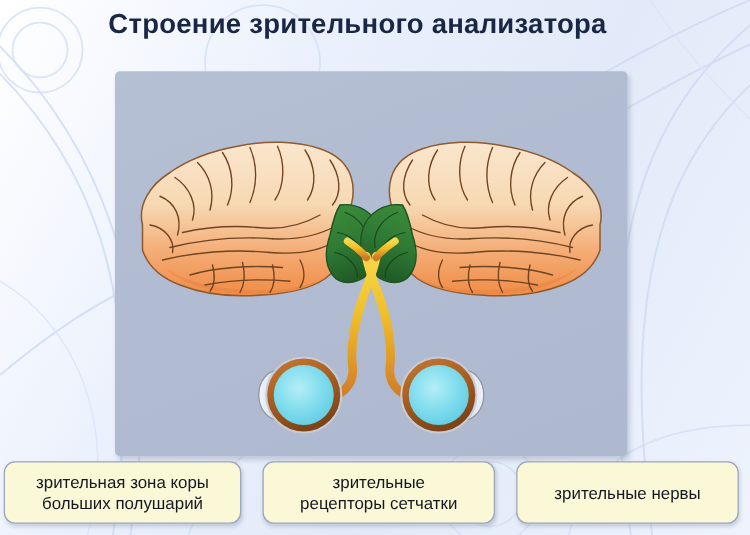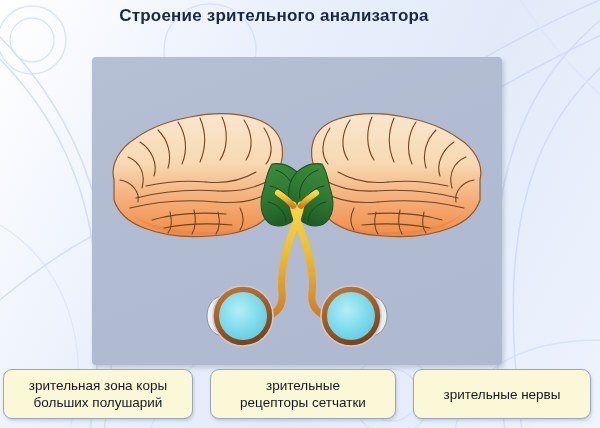--- a/index.html
+++ b/index.html
@@ -24,25 +24,25 @@
   
   .swirls {
     position: absolute;
     inset: 0;
     pointer-events: none;
   }
   .swirls svg { display: block; width: 600px; height: 428px; }
 
   .title {
     position: absolute;
-    left: 0;
+    left: 12px;
     top: 6px;
     width: 548px;
     text-align: center;
-    font-size: 17px;
+    font-size: 22px;
     font-weight: bold;
     color: #1a2744;
     letter-spacing: 0.2px;
     white-space: nowrap;
   }
 
   .panel {
     position: absolute;
     left: 92px;
     top: 57px;

